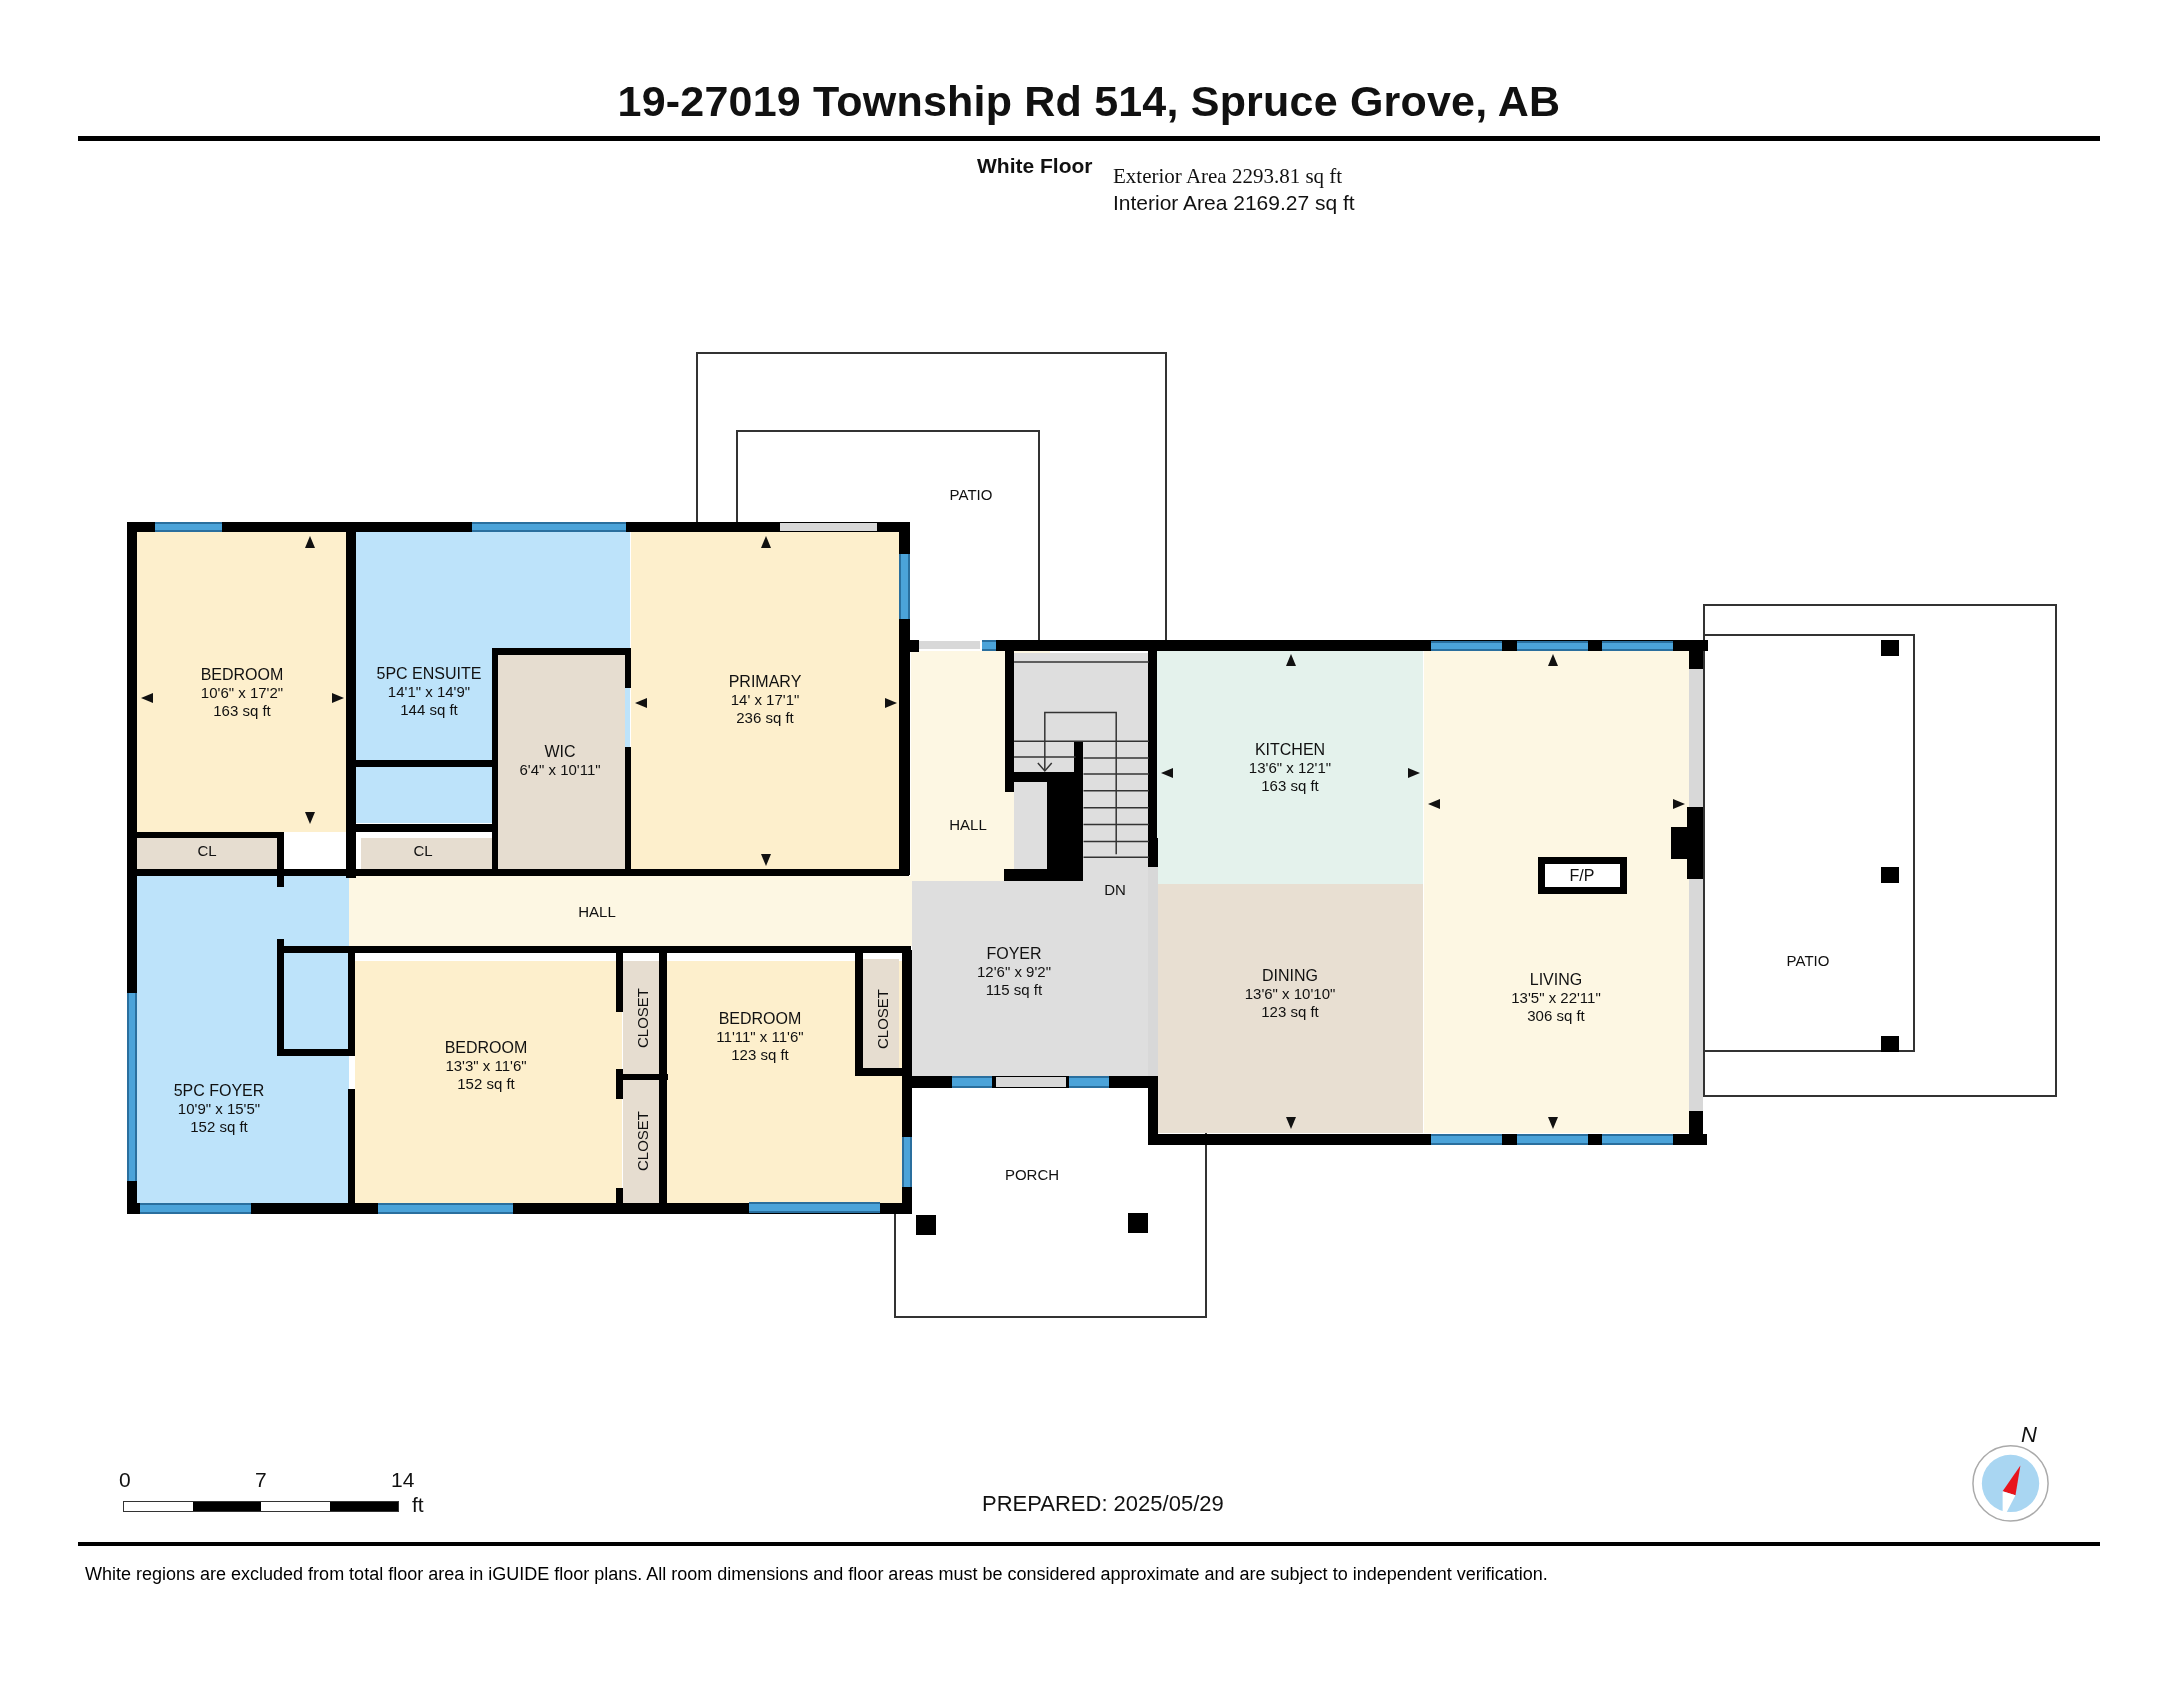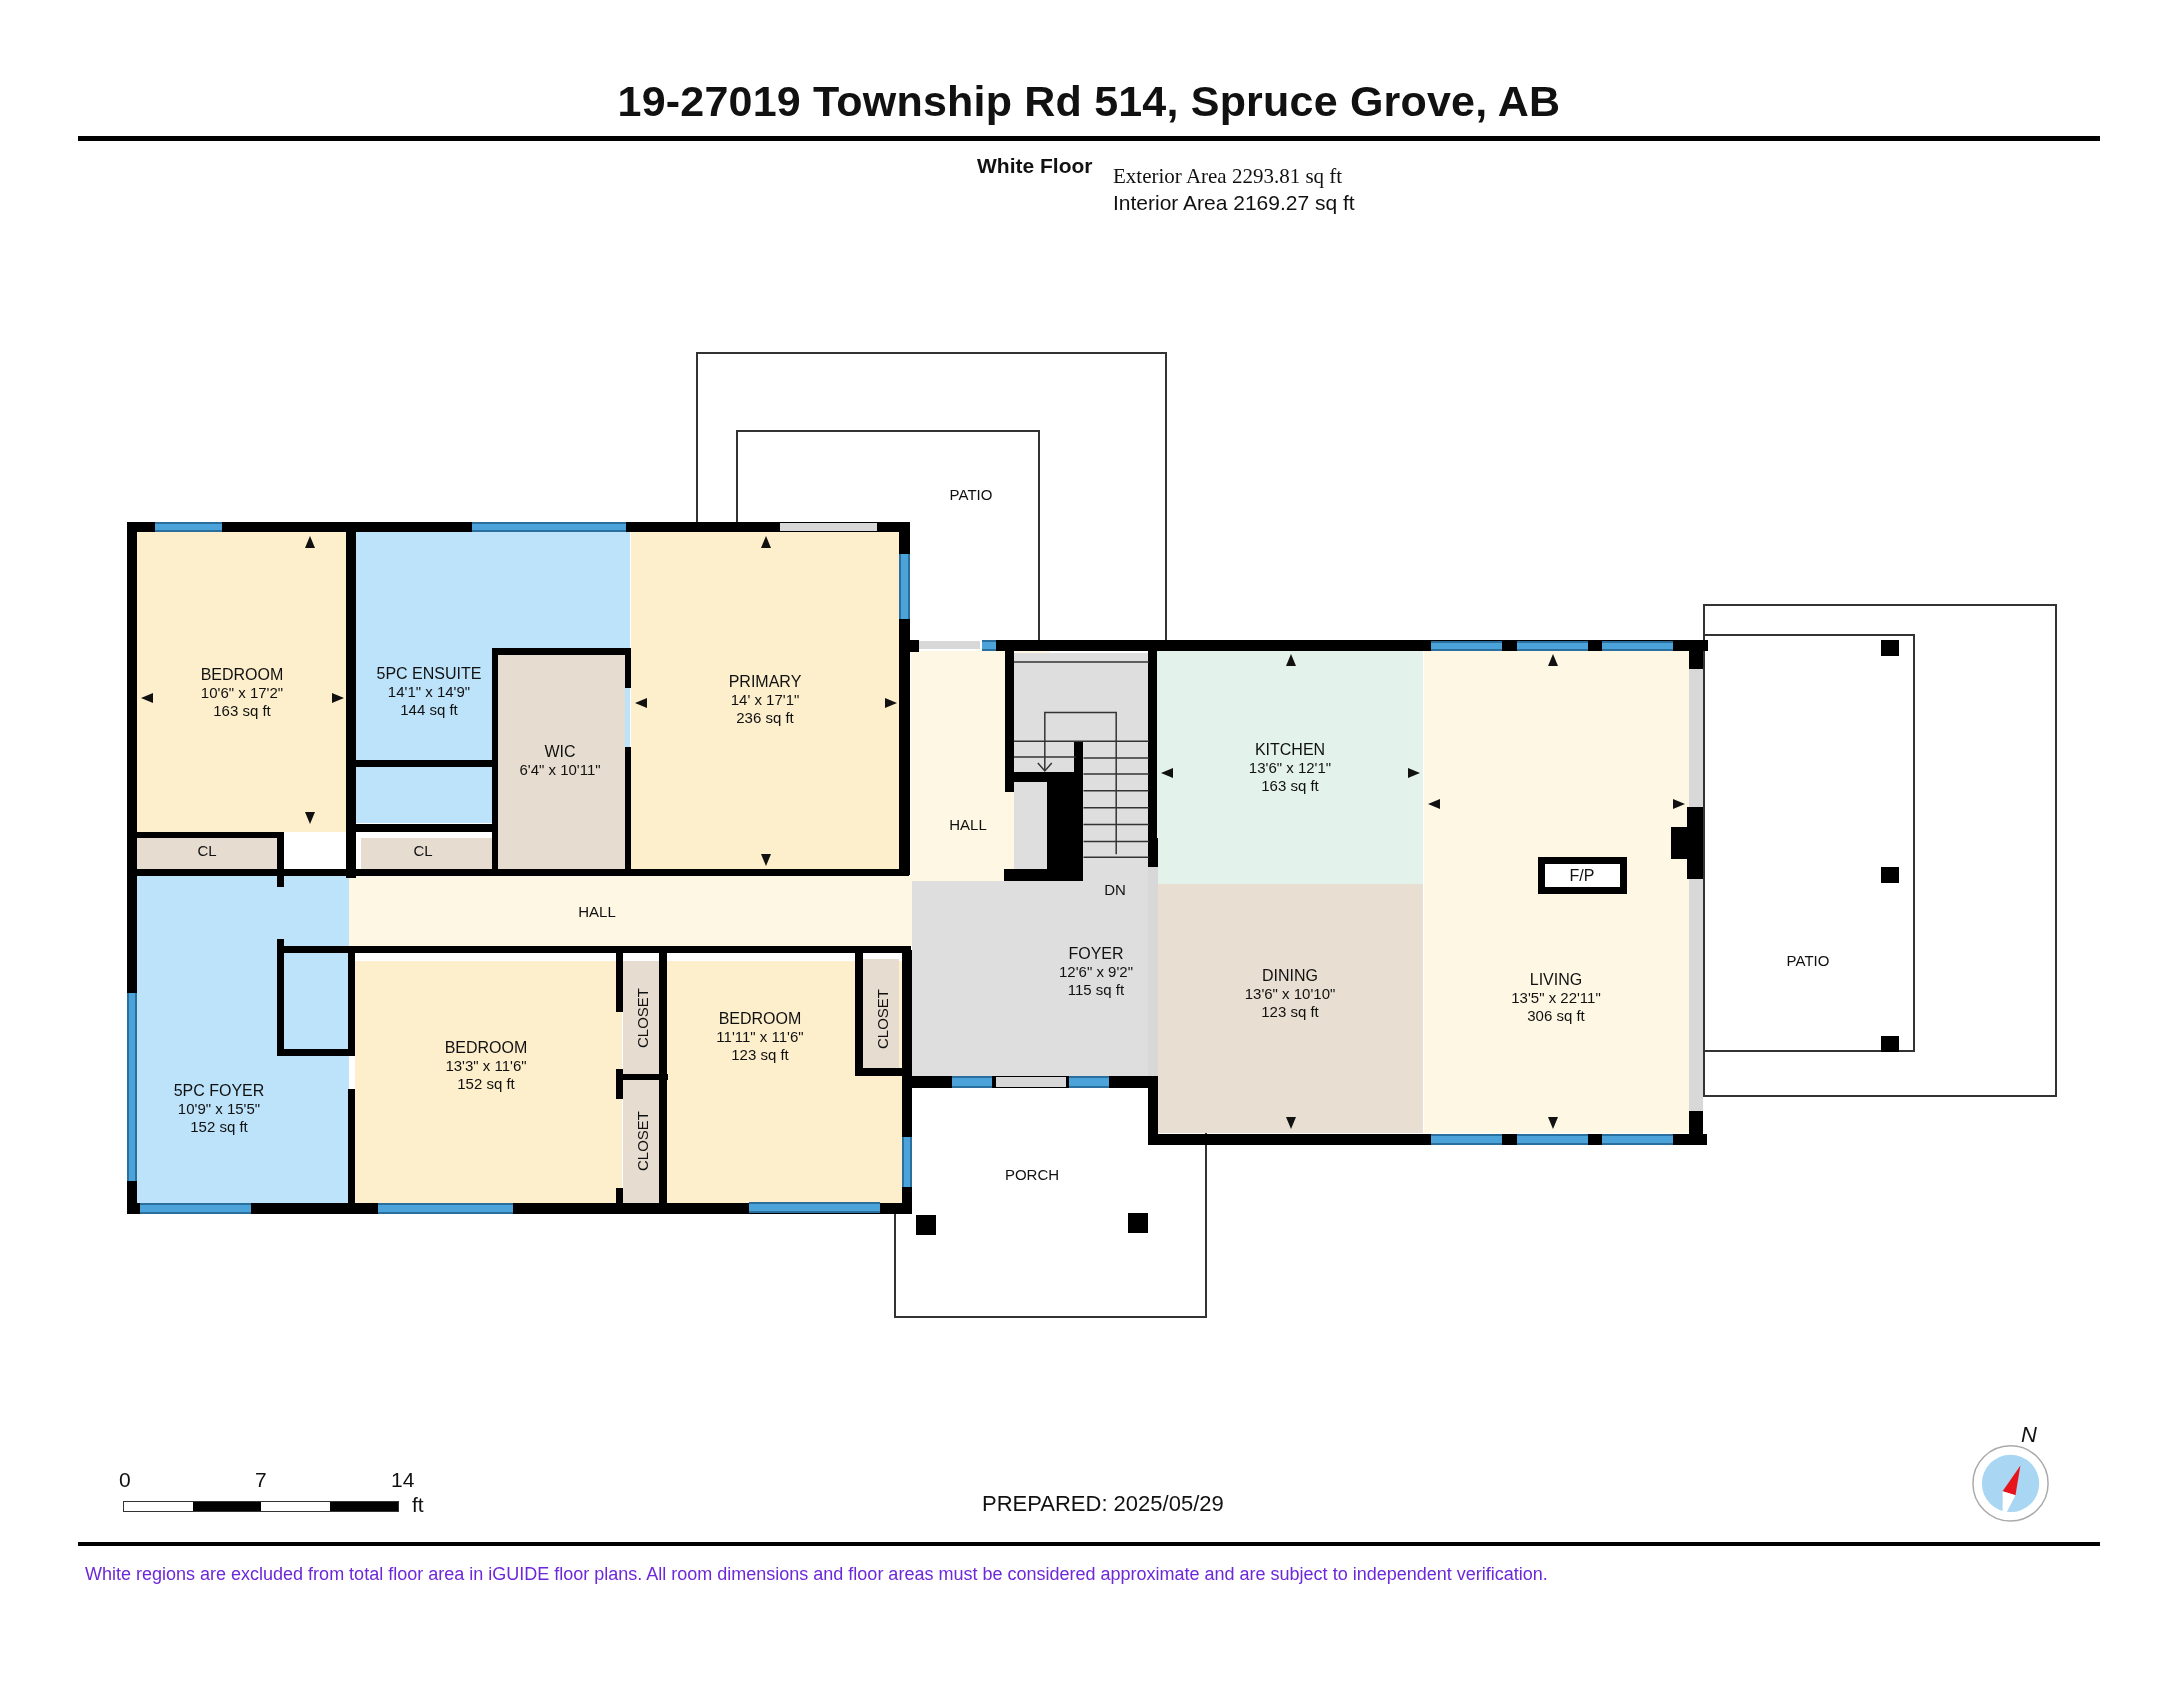--- a/index.html
+++ b/index.html
@@ -17,21 +17,21 @@
   .lbl{position:absolute;text-align:center;font-size:15px;line-height:18px;transform:translate(-50%,-50%);white-space:nowrap;}
   .lbl .n{font-size:16px;}
   .outline{position:absolute;border:2px solid #333;box-sizing:border-box;background:transparent;}
   .post{position:absolute;background:#000;width:18px;height:16px;}
   .vlbl{position:absolute;font-size:15px;transform:translate(-50%,-50%) rotate(-90deg);white-space:nowrap;}
   .arr{position:absolute;width:0;height:0;}
   .au{border-left:5px solid transparent;border-right:5px solid transparent;border-bottom:12px solid #111;}
   .ad{border-left:5px solid transparent;border-right:5px solid transparent;border-top:12px solid #111;}
   .al{border-top:5px solid transparent;border-bottom:5px solid transparent;border-right:12px solid #111;}
   .ar{border-top:5px solid transparent;border-bottom:5px solid transparent;border-left:12px solid #111;}
-  #footer-note{left:85px;top:1564px;font-size:18px;color:#6d28d9;}
+  #footer-note{left:85px;top:1564px;font-size:18px;color:#000000;}
   #prepared{left:982px;top:1491px;font-size:22px;}
   .scale-num{position:absolute;font-size:21px;top:1468px;}
 </style>
 </head>
 <body>
 
 <div id="title" class="abs">19-27019 Township Rd 514, Spruce Grove, AB</div>
 <div class="abs rule" style="top:136px;height:5px;"></div>
 <div id="floor-label" class="abs">White Floor</div>
 <div class="abs area" style="top:164px;font-family:Liberation Serif, serif;">Exterior Area 2293.81 sq ft</div>
@@ -205,21 +205,21 @@
     <div>152 sq ft</div>
   </div>
   <div class="vlbl" style="left:642px;top:1018px;">CLOSET</div>
   <div class="vlbl" style="left:642px;top:1141px;">CLOSET</div>
   <div class="lbl" style="left:760px;top:1037px;">
     <div class="n">BEDROOM</div>
     <div>11'11" x 11'6"</div>
     <div>123 sq ft</div>
   </div>
   <div class="vlbl" style="left:882px;top:1019px;">CLOSET</div>
-  <div class="lbl" style="left:1096px;top:972px;text-align:center;">
+  <div class="lbl" style="left:1014px;top:972px;text-align:center;">
     <div class="n">FOYER</div>
     <div>12'6" x 9'2"</div>
     <div>115 sq ft</div>
   </div>
   <div class="lbl" style="left:1290px;top:768px;">
     <div class="n">KITCHEN</div>
     <div>13'6" x 12'1"</div>
     <div>163 sq ft</div>
   </div>
   <div class="lbl" style="left:1290px;top:994px;">

